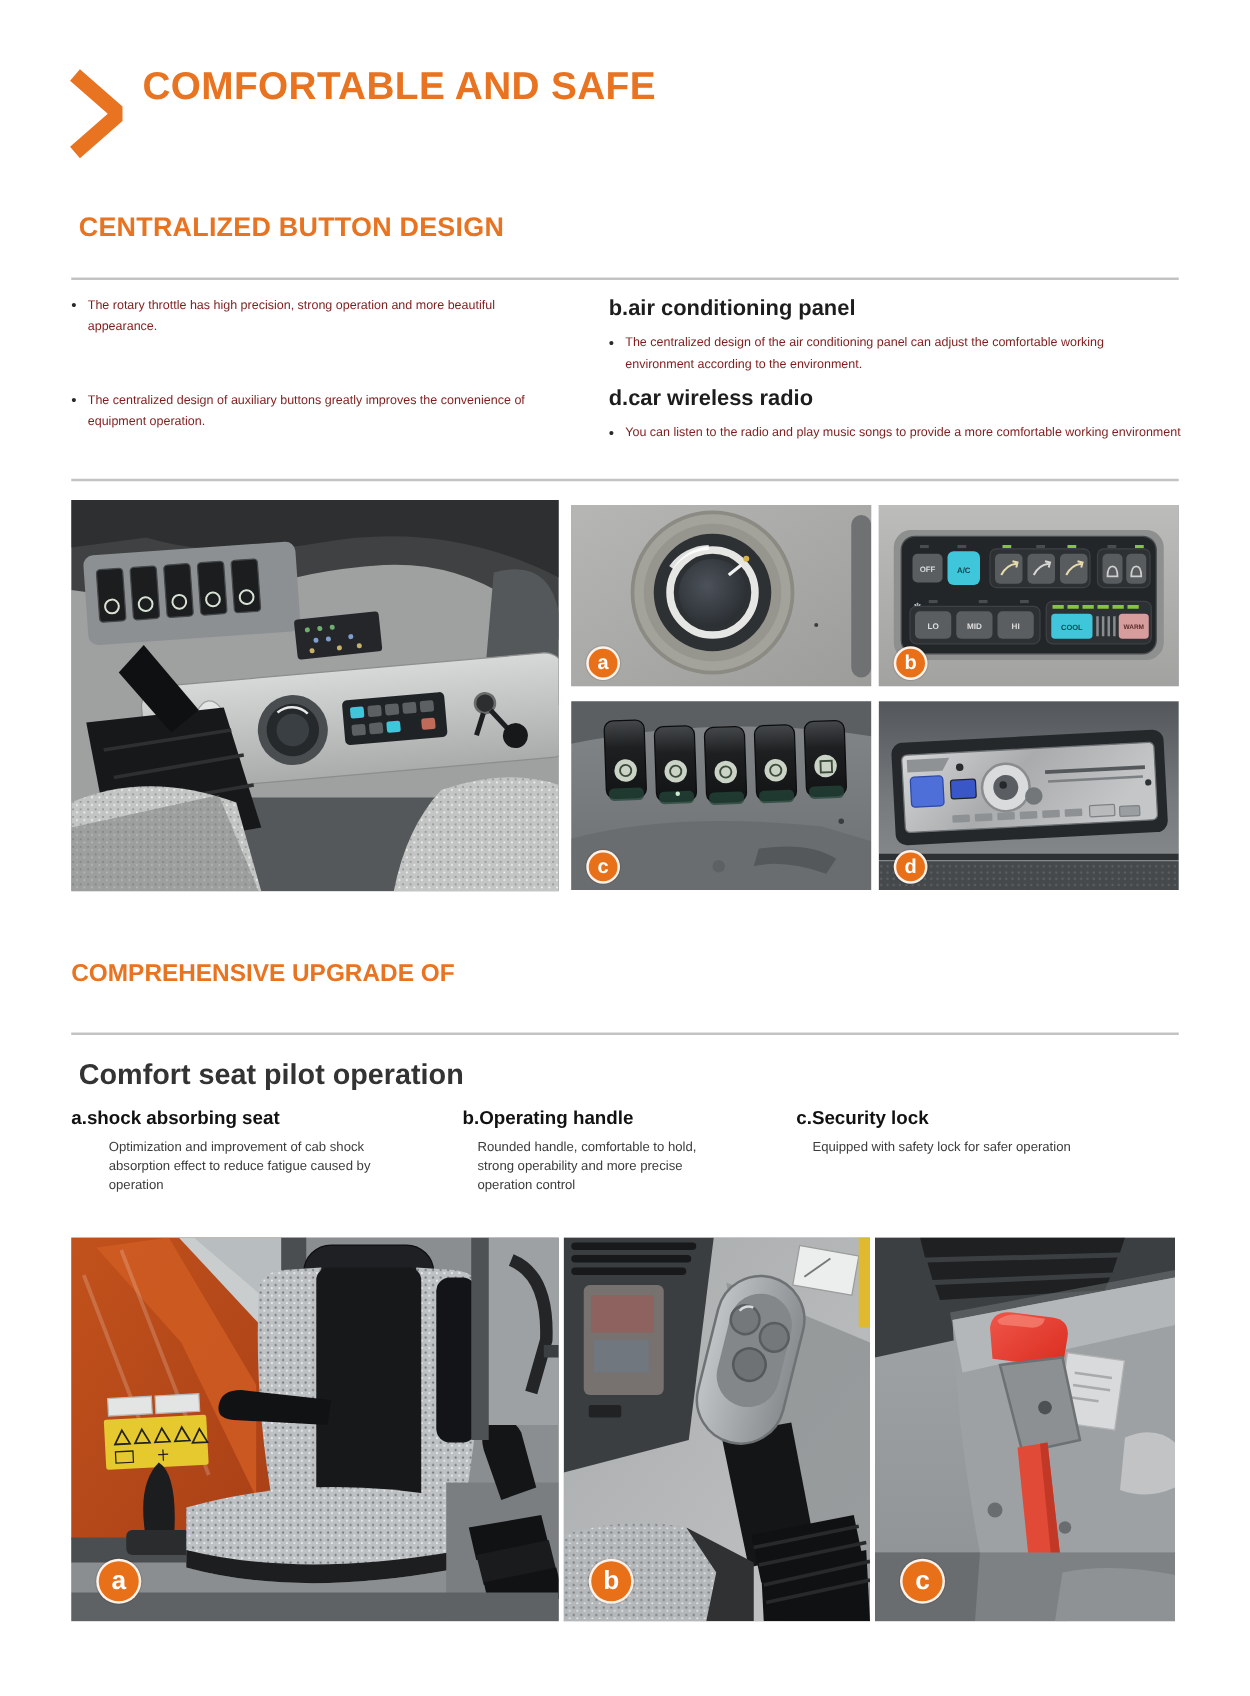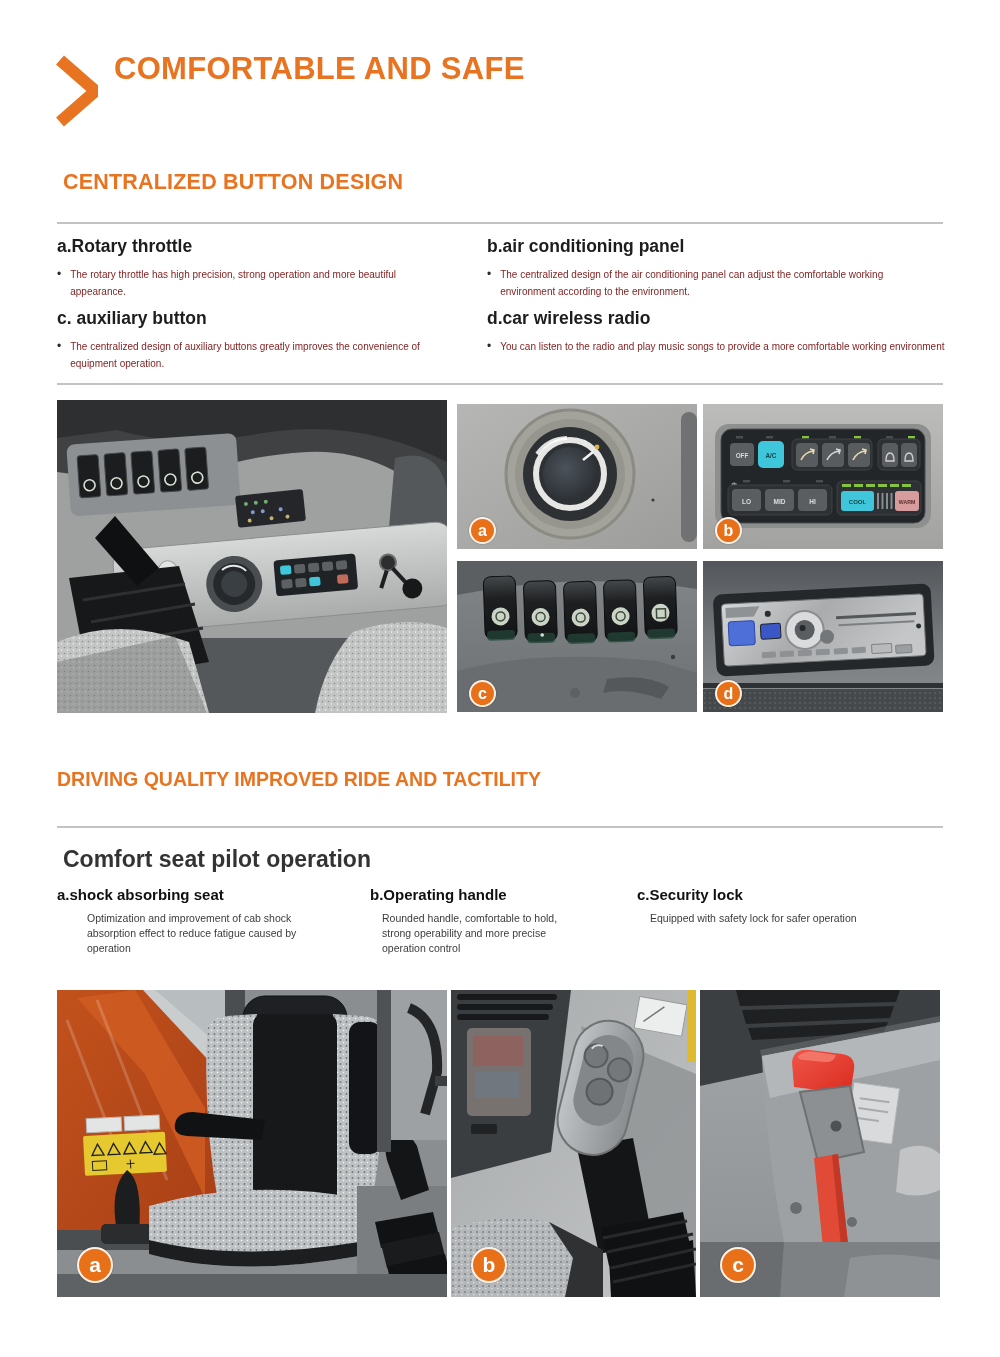--- a/index.html
+++ b/index.html
@@ -61,35 +61,33 @@
   </svg>
 </div>
 <div class="abs main-title">
   <div>COMFORTABLE AND SAFE</div>
 </div>
 
 <div class="abs sec1-heading">CENTRALIZED BUTTON DESIGN</div>
 <div class="abs rule" style="top:222px"></div>
 
 <div class="abs feature" style="left:57px;top:236px;width:378px">
-  <h3>a.Rotary throttle</h3>
   <div class="b-row">
     <span class="dot">•</span>
     <p>The rotary throttle has high precision, strong operation and more beautiful appearance.</p>
   </div>
 </div>
 <div class="abs feature" style="left:487px;top:236px;width:452px">
   <h3>b.air conditioning panel</h3>
   <div class="b-row">
     <span class="dot">•</span>
     <p>The centralized design of the air conditioning panel can adjust the comfortable working environment according to the environment.</p>
   </div>
 </div>
 <div class="abs feature" style="left:57px;top:308px;width:370px">
-  <h3>c. auxiliary button</h3>
   <div class="b-row" style="margin-top:4px">
     <span class="dot">•</span>
     <p>The centralized design of auxiliary buttons greatly improves the convenience of equipment operation.</p>
   </div>
 </div>
 <div class="abs feature" style="left:487px;top:308px;width:478px">
   <h3>d.car wireless radio</h3>
   <div class="b-row" style="margin-top:4px">
     <span class="dot">•</span>
     <p>You can listen to the radio and play music songs to provide a more comfortable working environment</p>
@@ -396,21 +394,21 @@
       </g>
       <rect x="168" y="86" width="20" height="9" rx="1" fill="#b8babb" stroke="#7e8183"></rect>
       <rect x="192" y="88" width="16" height="8" rx="1" fill="#9b9ea0" stroke="#7e8183"></rect>
       <circle cx="216" cy="70" r="2.5" fill="#2e3134"></circle>
     </g>
   </svg>
   <div class="badge badge-sm">d</div>
 </div>
 
 <div class="abs sec2-heading">
-  <div>DRIVING QUALITY IMPROVED RIDE AND TACTILITY</div>
+  <div>COMPREHENSIVE UPGRADE OF</div>
 </div>
 <div class="abs rule" style="top:826px"></div>
 <div class="abs subheading">Comfort seat pilot operation</div>
 
 <div class="abs feature-sm" style="left:57px;top:886px;width:250px">
   <h3>a.shock absorbing seat</h3>
   <p style="margin-left:30px;width:218px">Optimization and improvement of cab shock absorption effect to reduce fatigue caused by operation</p>
 </div>
 <div class="abs feature-sm" style="left:370px;top:886px;width:230px">
   <h3>b.Operating handle</h3>

